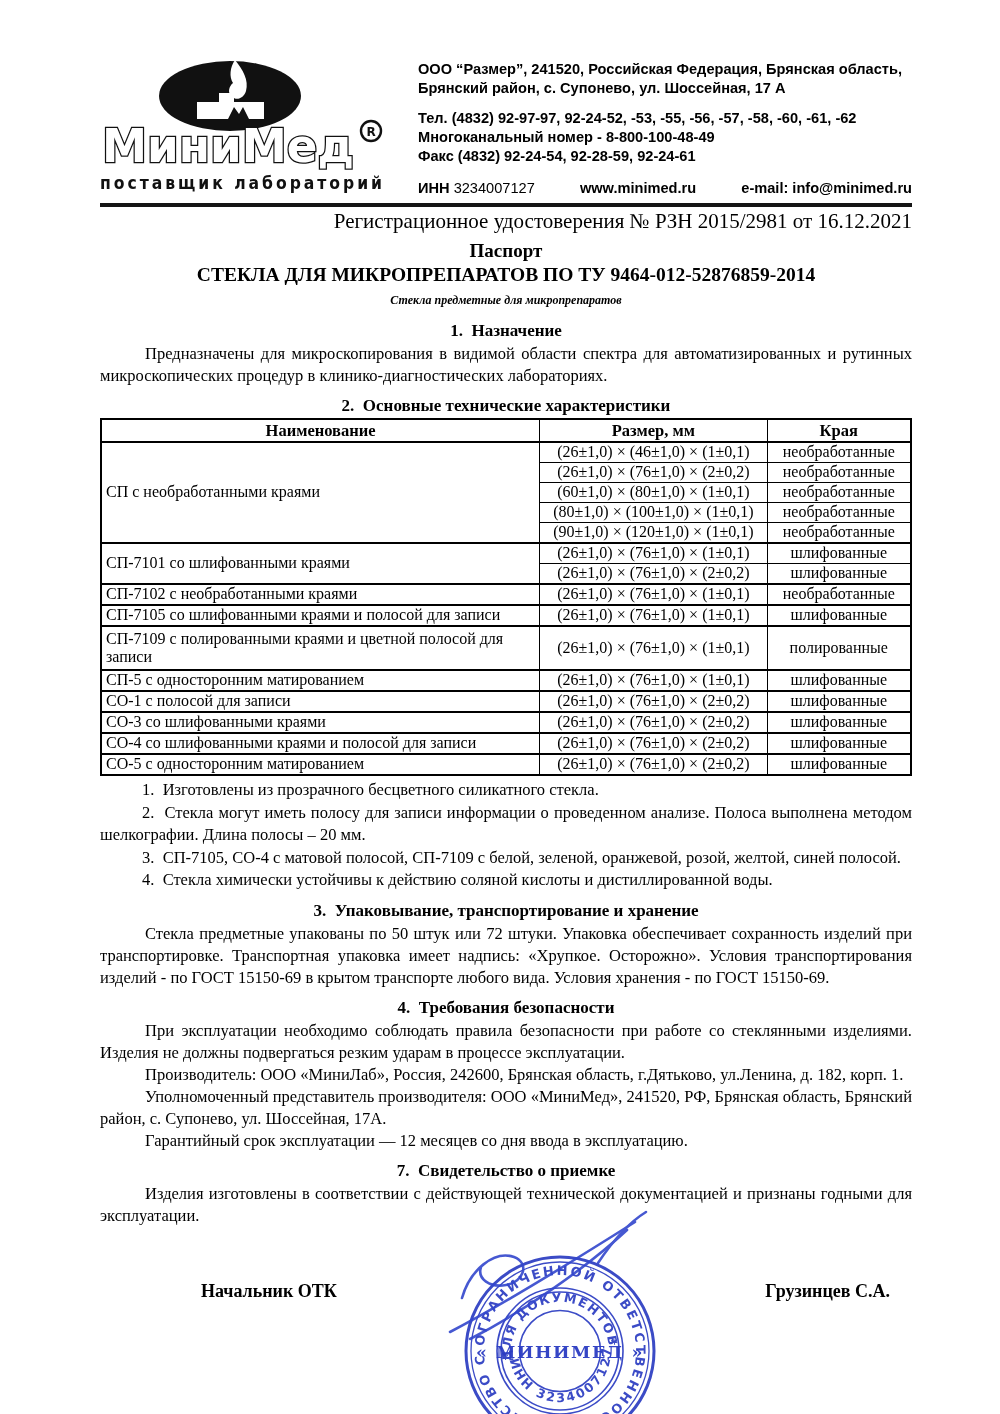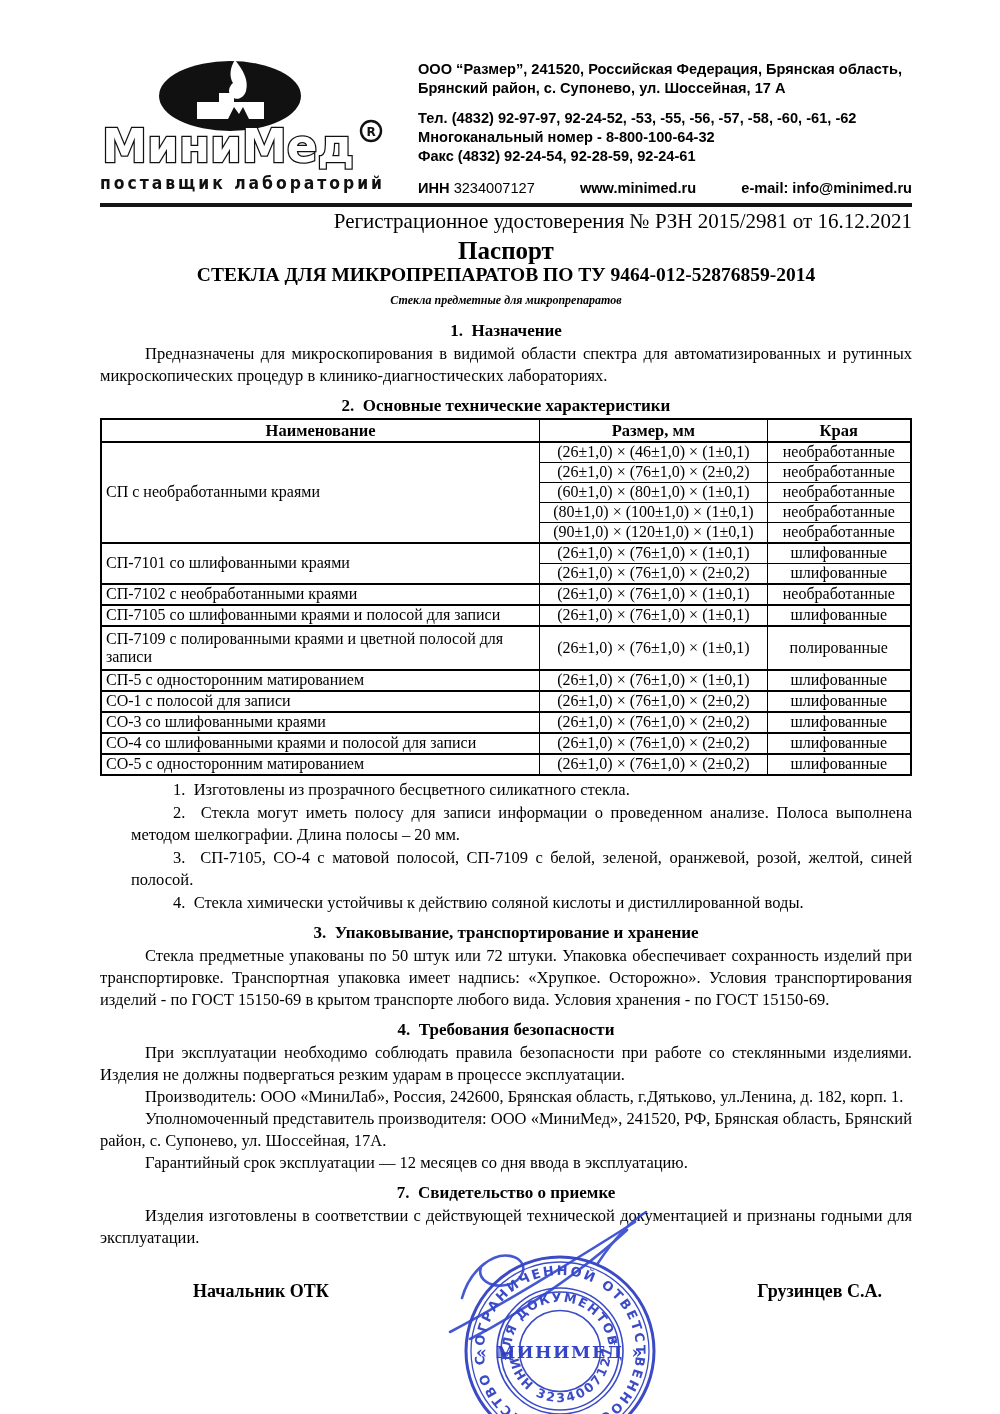--- a/index.html
+++ b/index.html
@@ -18,41 +18,41 @@
     font-family:"Liberation Sans","DejaVu Sans",sans-serif;
     font-weight:bold;font-size:14.6px;line-height:19px;
     padding-top:8px;
   }
   .contact .gap{height:11px;}
   .inn-row{display:flex;justify-content:space-between;margin-top:13px;}
   .inn-value{font-weight:normal;}
   .divider{height:4px;background:#151515;margin-top:5px;}
   .reg-line{text-align:right;font-size:21px;line-height:22px;margin-top:3px;}
   
-  .t-doc{ text-align:center;font-weight:bold;font-size:25px;line-height:23px;margin-top:7px;}
+  .t-doc{ text-align:center;font-weight:bold;font-size:19px;line-height:23px;margin-top:7px;}
   .t-main{text-align:center;font-weight:bold;font-size:19.5px;line-height:24px;margin-top:1px;}
   .t-sub{ text-align:center;font-weight:bold;font-style:italic;font-size:12px;line-height:23px;margin-top:2px;}
   
   .sec-h{text-align:center;font-weight:bold;font-size:17px;line-height:21px;margin:8px 0 2px 0;}
   p.body{font-size:16.5px;line-height:22px;text-align:justify;text-indent:45px;margin:0;}
   p.note{font-size:16.5px;line-height:22.5px;text-align:justify;text-indent:42px;margin:0;}
-  .notes{margin-top:3px;margin-left:31px;}
+  .notes{margin-top:3px;}
   
   table.specs{width:100%;border-collapse:collapse;margin-top:2px;font-size:16px;border:2px solid #000;}
   table.specs th{
     border:1px solid #000;border-bottom:2px solid #000;
     font-weight:bold;font-size:16.5px;padding:1px 4px;line-height:19px;
   }
   table.specs td{border:1px solid #000;padding:0 4px;text-align:center;line-height:18.5px;height:19px;}
   table.specs td.name-cell{text-align:left;}
   table.specs tr.grp td{border-top-width:2px;}
   table.specs tr.tall td{height:42px;}
   
   .sign-row{
-    position:absolute;left:108px;width:812px;top:1281px;
+    position:absolute;left:116px;width:812px;top:1281px;
     display:flex;justify-content:space-between;
     font-weight:bold;font-size:18px;
     padding:0;box-sizing:border-box;
   }
   .sign-role{margin-left:85px;}
   .sign-name{margin-right:38px;}
   .stamp-wrap{position:absolute;left:428px;top:1206px;width:270px;height:208px;}
   .stamp-wrap svg{display:block;}
   :root{--stamp-color:#2b3cc2;}
 </style>
@@ -79,21 +79,21 @@
             <text x="271" y="84" text-anchor="middle" font-family="DejaVu Sans, sans-serif" font-weight="bold" font-size="12" fill="#111">R</text>
           </g>
           <text x="0" y="137" font-family="DejaVu Sans, sans-serif" font-weight="bold" font-size="18.5" fill="#111" letter-spacing="3.5" textLength="285" lengthAdjust="spacingAndGlyphs">поставщик  лабораторий</text>
         </svg>
       </div>
       <div class="contact">
         <div>ООО “Размер”, 241520, Российская Федерация, Брянская область,</div>
         <div>Брянский район, с. Супонево, ул. Шоссейная, 17 А</div>
         <div class="gap"></div>
         <div>Тел. (4832) 92-97-97, 92-24-52, -53, -55, -56, -57, -58, -60, -61, -62</div>
-        <div>Многоканальный номер - 8-800-100-64-32</div>
+        <div>Многоканальный номер - 8-800-100-48-49</div>
         <div>Факс (4832) 92-24-54, 92-28-59, 92-24-61</div>
         <div class="inn-row">
           <span><span>ИНН</span> <span class="inn-value">3234007127</span></span>
           <span>www.minimed.ru</span>
           <span>e-mail: info@minimed.ru</span>
         </div>
       </div>
     </div>
 
     <div class="divider"></div>

